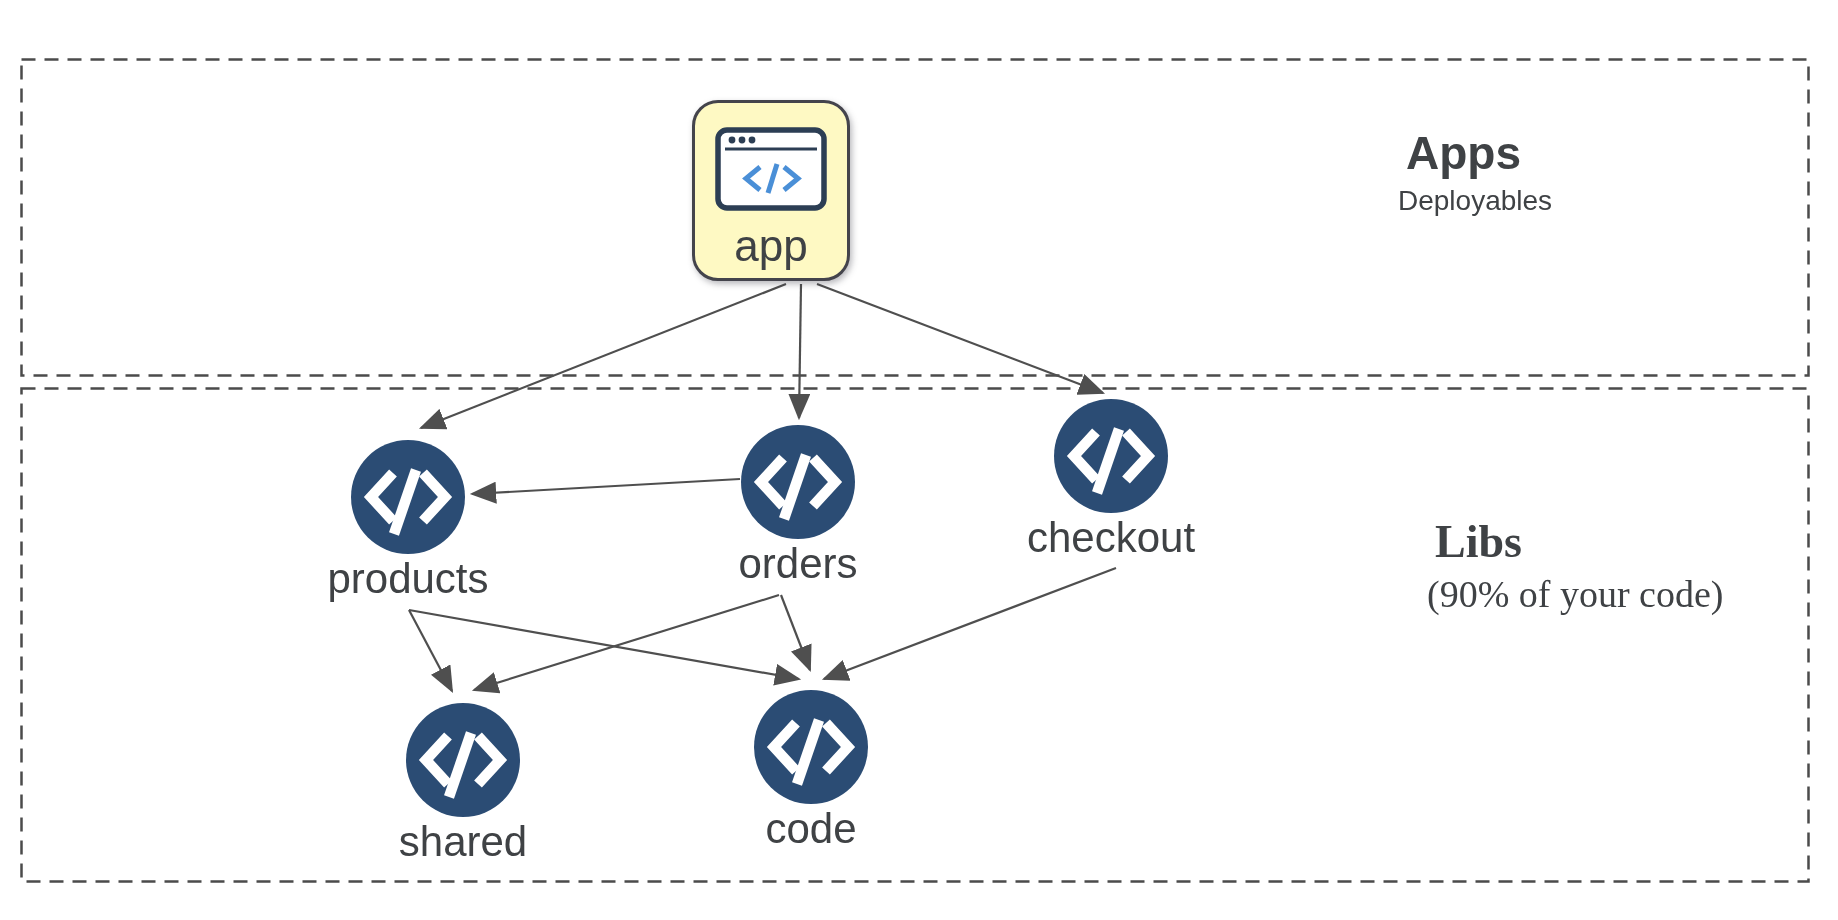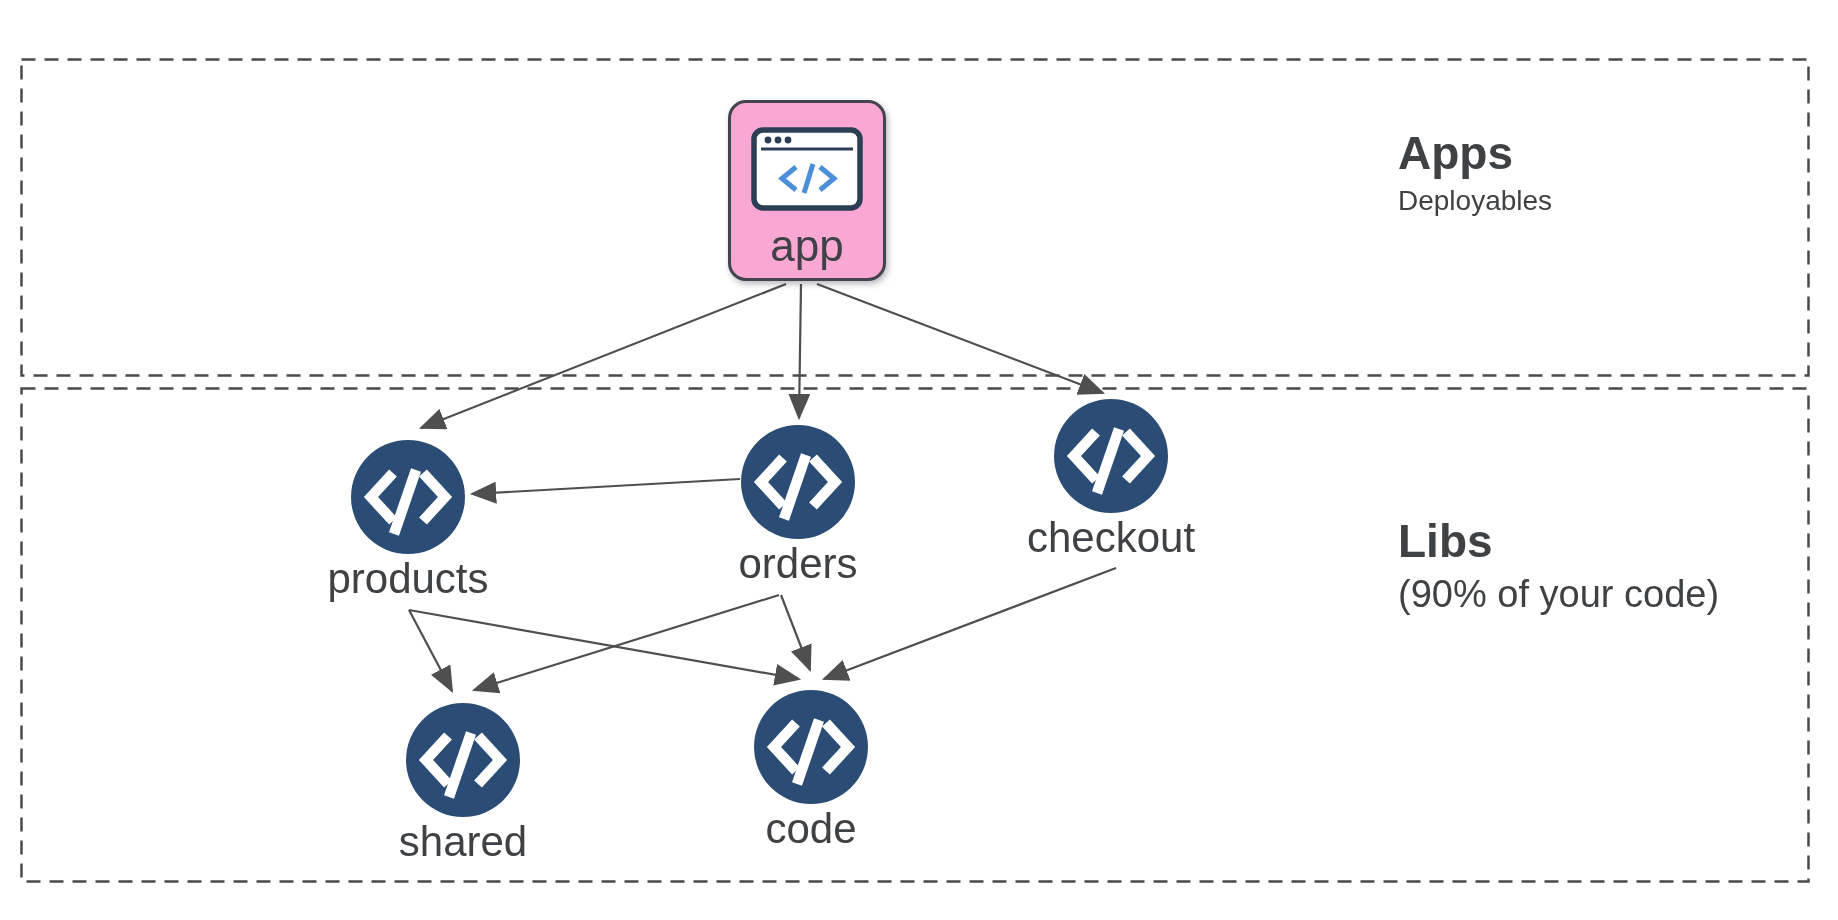--- a/index.html
+++ b/index.html
@@ -22,36 +22,36 @@
 
   
   .node { position:absolute; width:114px; }
   .node .label {
     position:absolute; top:116px; left:50%; transform:translateX(-50%);
     white-space:nowrap; font-size:42px; color:var(--text); line-height:1.1;
   }
 
   
   .app-node {
-    position:absolute; left:728px; top:100px; width:158px; height:181px;
-    box-sizing:border-box; background:#f9a8d4;
-    border:3px solid var(--app_border); border-radius:18px;
+    position:absolute; left:692px; top:100px; width:158px; height:181px;
+    box-sizing:border-box; background:#fef9c3;
+    border:3px solid var(--app_border); border-radius:26px;
     box-shadow:2px 3px 6px rgba(55,55,65,0.35);
     display:flex; flex-direction:column; align-items:center;
     padding-top:24px;
   }
   .app-node .app-label { margin-top:12px; font-size:44px; color:var(--text); line-height:1.05; }
   .browser-frame { fill:#ffffff; stroke:var(--app_icon_stroke); stroke-width:5.5; }
   .browser-detail { fill:var(--app_icon_stroke); }
   .browser-line { stroke:var(--app_icon_stroke); stroke-width:3; }
   .browser-code { stroke:var(--app_icon_code); stroke-width:5; fill:none; stroke-linejoin:miter; }
 
   
   .section-label { position:absolute; color:var(--text); }
-  .sec-title { font-size:46px; font-weight:bold; line-height:1.2; }
+  .sec-title { font-size:46px; font-weight:bold; line-height:1.2;margin-left:8px; }
   .sec-sub { font-size:28px; line-height:1.15; margin-top:4px; }
 </style>
 </head>
 <body>
 
 <div class="canvas">
 
   <svg class="layer" width="1838" height="920" viewBox="0 0 1838 920">
     <defs>
       <marker id="arrowhead" viewBox="0 0 12 10" refX="11" refY="5" markerWidth="12" markerHeight="10" orient="auto" markerUnits="strokeWidth">
@@ -128,18 +128,18 @@
         <use href="#lib-icon"></use>
       </svg>
     <span class="label">code</span>
   </div>
 
   <div class="section-label" style="left:1398px; top:126px;">
     <div class="sec-title">Apps</div>
     <div class="sec-sub">Deployables</div>
   </div>
 
-  <div class="section-label" style="left:1398px; top:514px;">
+  <div class="section-label" style="left:1427px; top:514px;font-family:Liberation Serif, serif;">
     <div class="sec-title">Libs</div>
     <div class="sec-sub" style="font-size:38px;">(90% of your code)</div>
   </div>
 
 </div>
 
 </body></html>

